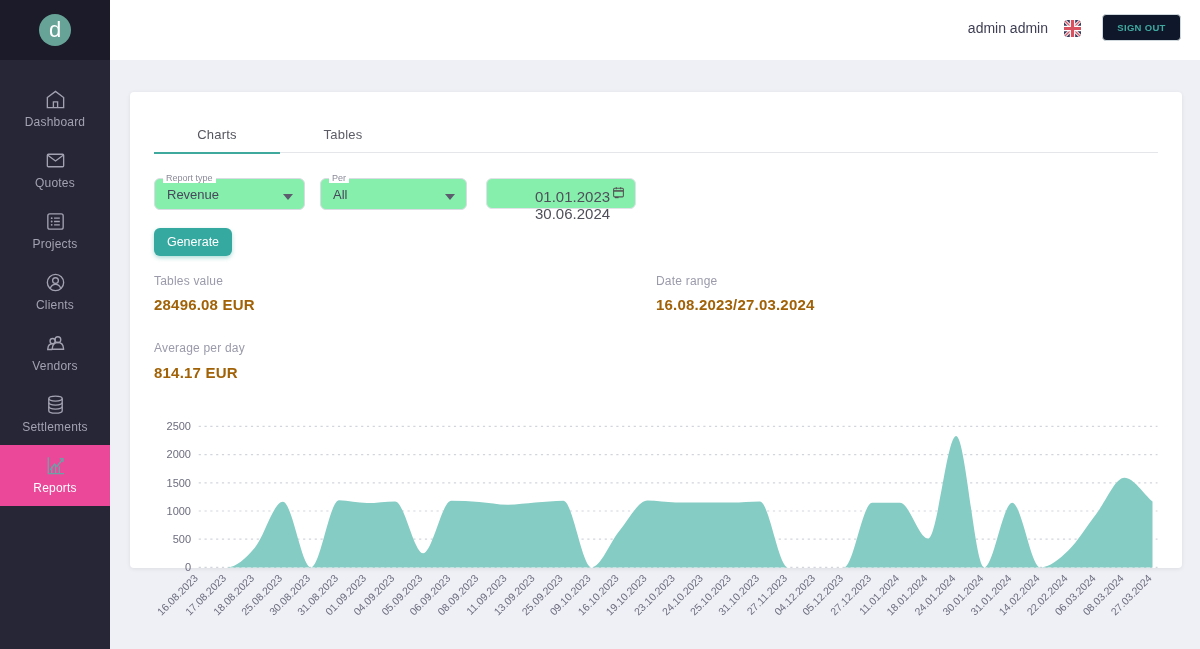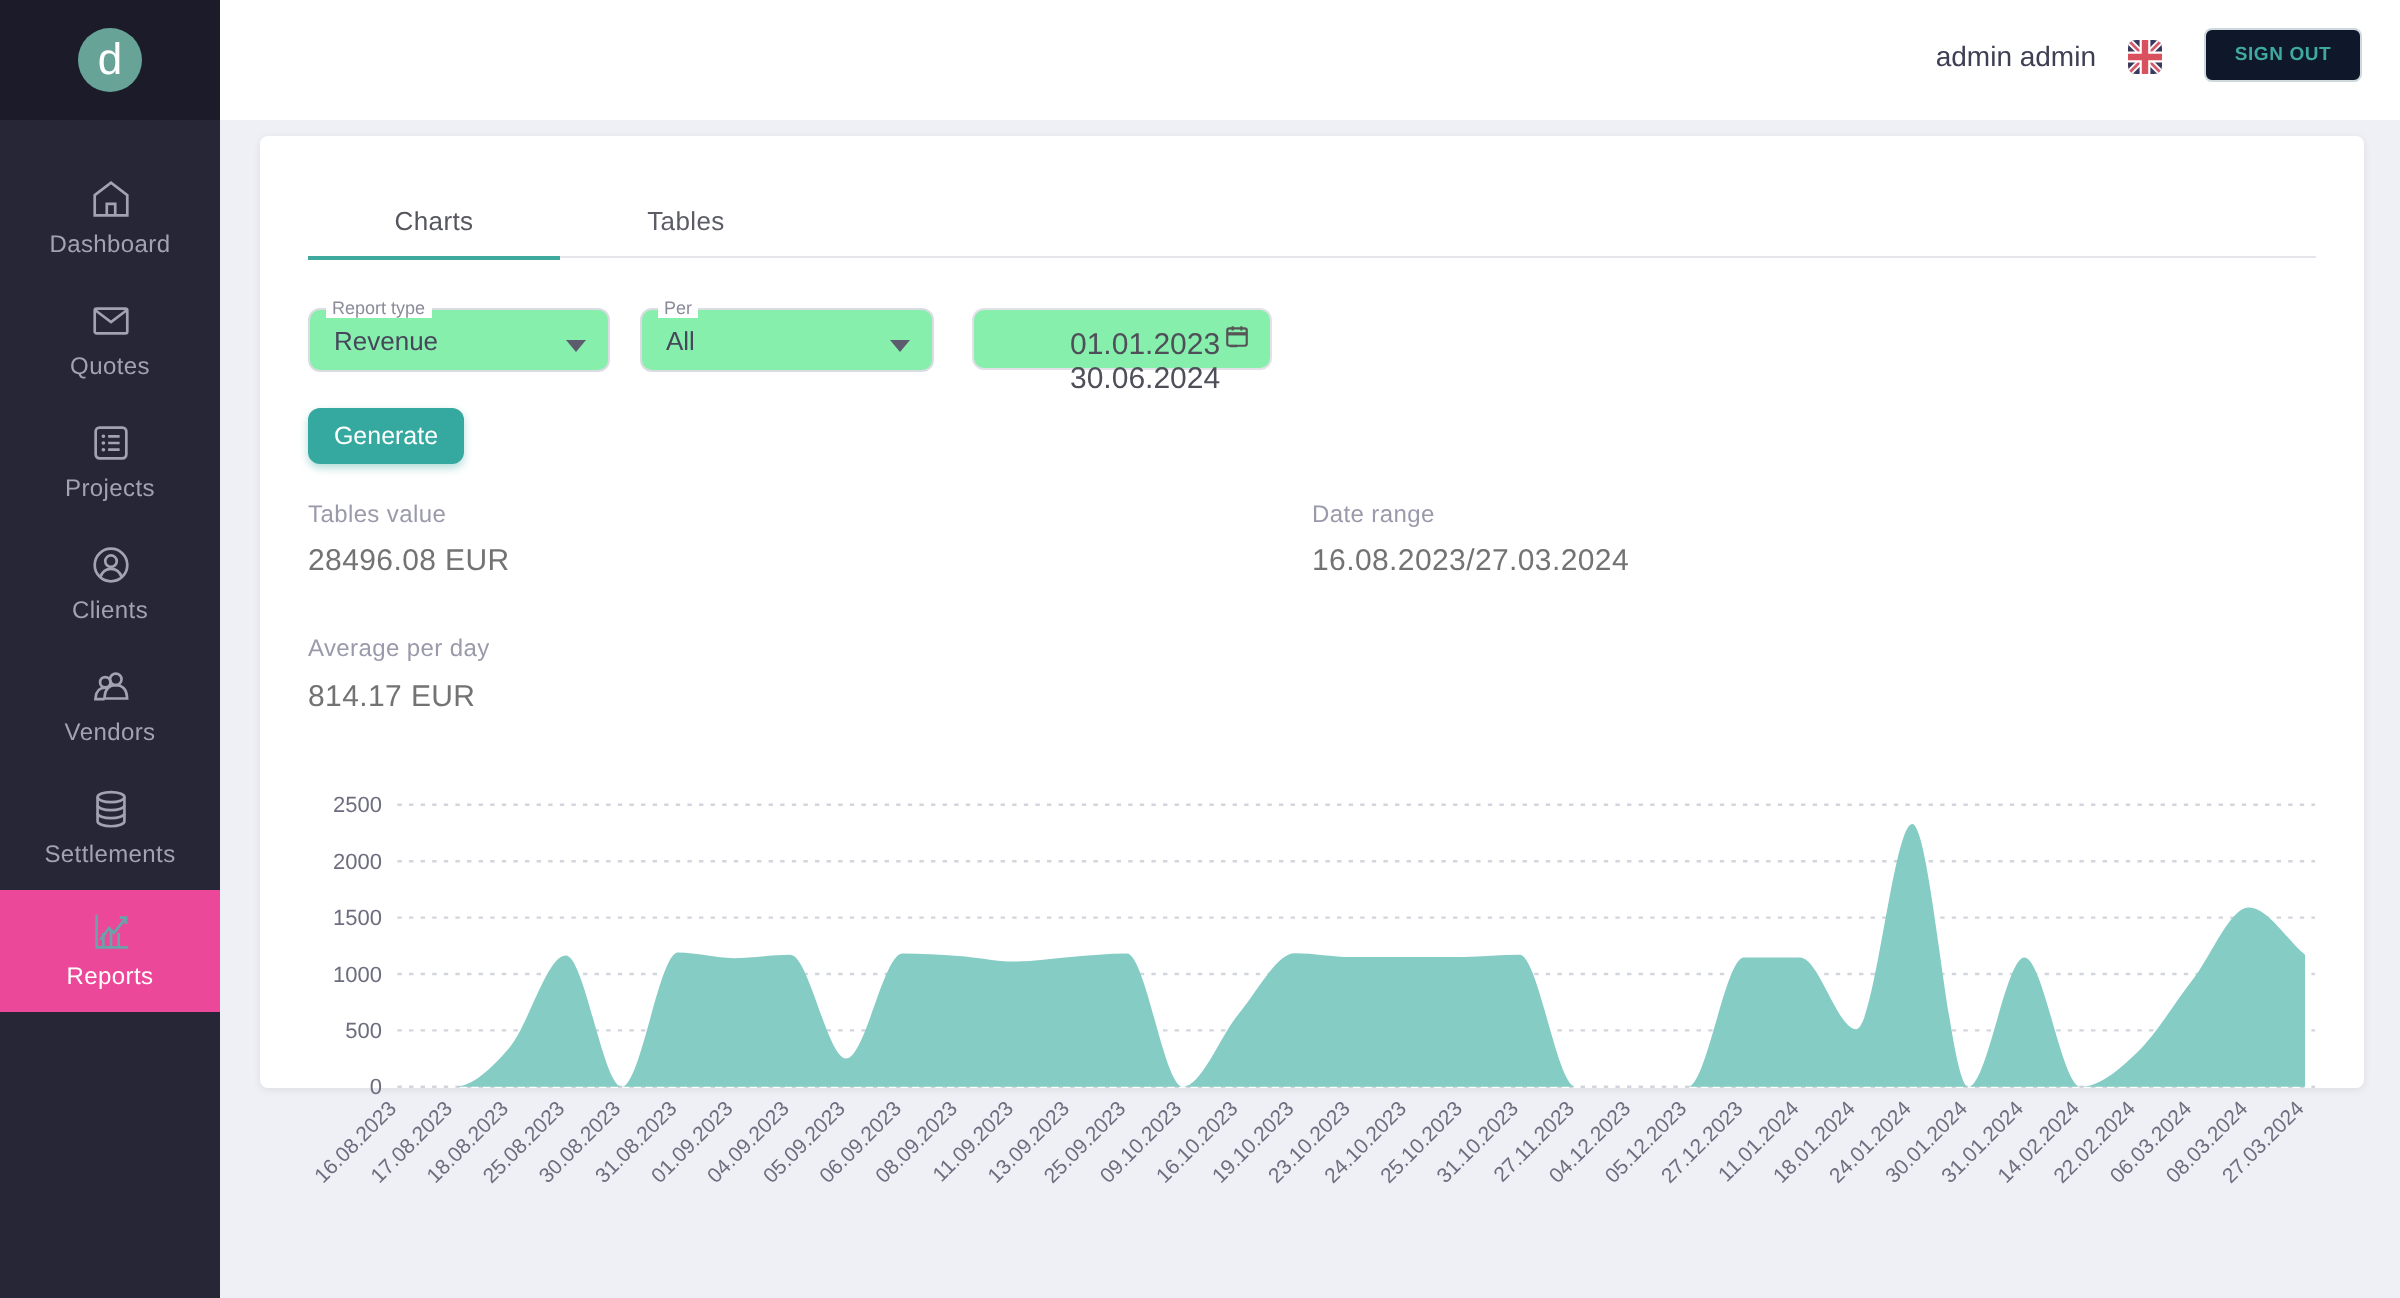--- a/index.html
+++ b/index.html
@@ -17,42 +17,42 @@
 .sidehead { position:absolute; left:0; top:0; width:110px; height:60px; background:#1b1b29; }
 .logo { position:absolute; left:39px; top:14px; width:32px; height:32px; border-radius:50%; background:#67a497; color:#fff; font-size:22px; text-align:center; line-height:31px; }
 .nav { position:absolute; top:79px; left:0; width:110px; }
 .item { height:61px; padding-top:9px; text-align:center; color:#a2a2b2; }
 .item svg { display:block; margin:0 auto; }
 .item .lbl { font-size:12px; margin-top:4px; letter-spacing:0.2px; }
 .item.active { background:#ec4899; color:#fff;text-align:center; }
 .item.active svg { color:#69a3a8; }
 
 
-.card { position:absolute; left:130px; top:68px; width:1052px; height:476px; background:#fff; border-radius:4px; box-shadow:0 1px 4px rgba(0,0,0,0.08); }
+.card { position:absolute; left:130px; top:92px; width:1052px; height:476px; background:#fff; border-radius:4px; box-shadow:0 1px 4px rgba(0,0,0,0.08); }
 .tabs { position:absolute; left:24px; top:0; width:1004px; height:61px; border-bottom:1px solid #e4e6ea; }
 .tab { position:absolute; top:0; width:126px; height:61px; text-align:center; line-height:85px; font-size:13px; color:#55565e; letter-spacing:0.2px; }
 .tab.t1 { left:0; }
 .tab.t2 { left:126px; color:#5c5c66; }
 .tab.t1:after { content:""; position:absolute; left:0; bottom:-1px; width:126px; height:2px; background:#3fa99e; }
 
 
 .field { position:absolute; height:32px; border:1px solid #d9dce2; border-radius:6px; background:#86efac; }
 .field .flabel { position:absolute; top:-6px; left:8px; background:#fff; padding:0 3px; font-size:9px; color:#8b8b9a; }
 .field .fval { position:absolute; left:12px; top:8px; font-size:13px; color:#47475c; }
 .field .arrow { position:absolute; right:11px; top:15px; width:0; height:0; border-left:5px solid transparent; border-right:5px solid transparent; border-top:6px solid #5c5c6e; }
 #f1 { left:24px; top:86px; width:151px; }
 #f2 { left:190px; top:86px; width:147px; }
 #f3 { left:356px; top:86px; width:150px; height:31px; border-color:#e0e2e7; }
 #f3 .fval { font-size:15px; color:#4f4f5a; top:9px; left:4px; letter-spacing:0;margin-left:44px; }
 
 .genbtn { position:absolute; left:24px; top:136px; width:78px; height:28px; background:#35a89f; border-radius:6px; color:#fff; font-size:12.5px; text-align:center; line-height:28px; box-shadow:0 2px 4px rgba(58,169,158,0.4); }
 
 
 .slabel { position:absolute; font-size:12px; color:#9a9aab; letter-spacing:0.2px; }
-.sval { position:absolute; font-size:15px; font-weight:normal; color:#737373; letter-spacing:0.2px; }
+.sval { position:absolute; font-size:15px; font-weight:bold; color:#a16207; letter-spacing:0.2px; }
 
 
 .chart { position:absolute; left:0px; top:315px; }
 </style>
 </head>
 <body>
 
 <div class="topbar">
   <div class="admin">admin admin</div>
   <div class="flag">

